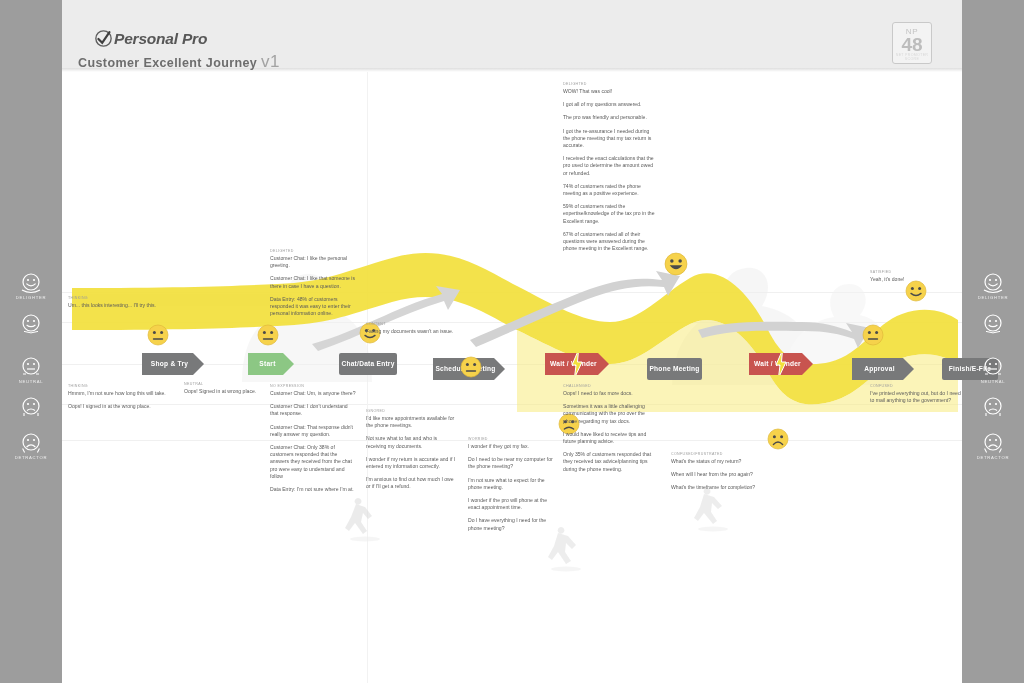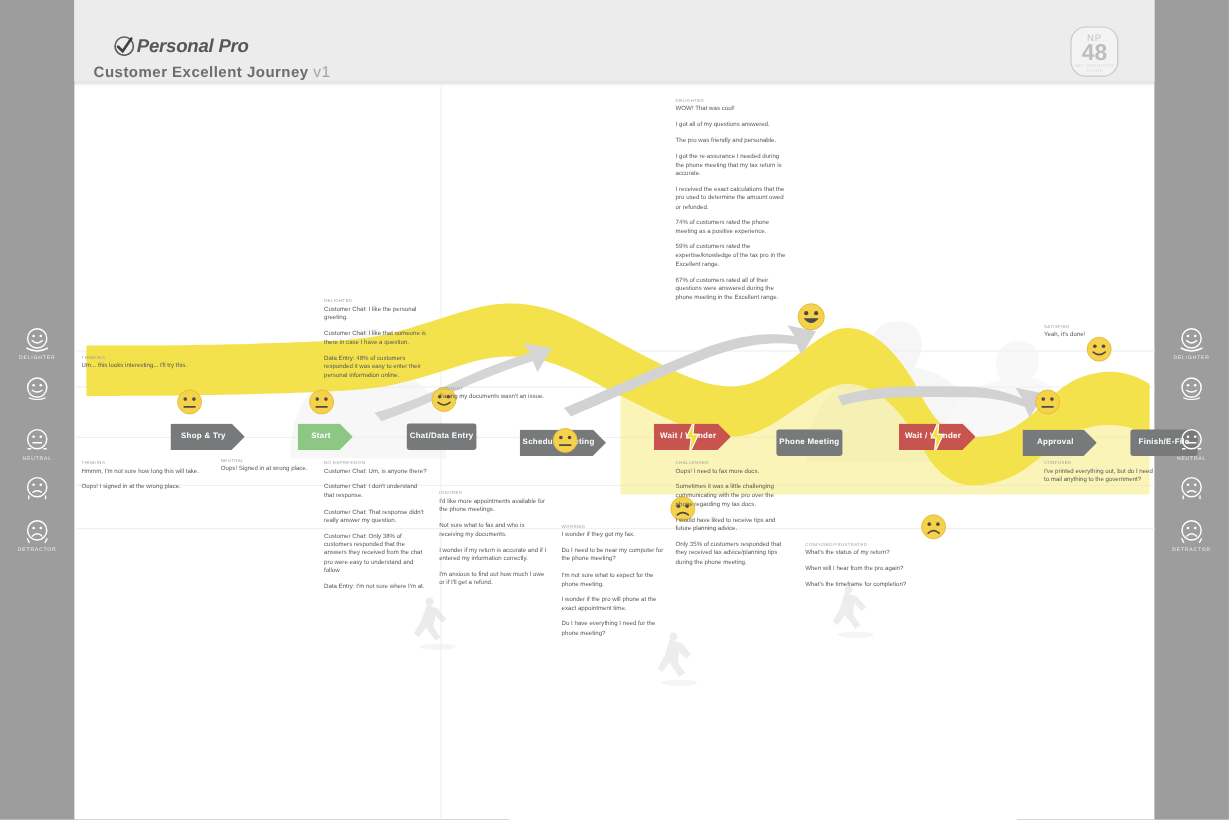--- a/index.html
+++ b/index.html
@@ -25,26 +25,26 @@
   .logo-wrap { position:absolute; left:33px; top:30px; display:flex; align-items:flex-start; }
   .logo-check { width:17px; height:17px; margin-right:2px; }
   .logo-text {
     font-size:15.5px; font-weight:bold; font-style:italic;
     color:#575757; letter-spacing:-.2px;
   }
   .subtitle {
     position:absolute; left:16px; top:52px;
     font-size:12.5px; font-weight:bold; color:#6d6d6d; letter-spacing:.4px;
   }
-  .subtitle .ver { font-weight:normal; color:#a3a3a3; font-size:13px; }
+  .subtitle .ver { font-weight:normal; color:#a3a3a3; font-size:17px; }
 
   
   #nps {
     position:absolute; left:830px; top:22px; width:40px; height:42px;
-    border:1.5px solid #c9c9c9; border-radius:13px; background:#f3f3f3;
+    border:1.5px solid #c9c9c9; border-radius:3px; background:#f3f3f3;
     text-align:center; color:#c3c3c3;
   }
   #nps .np { font-size:8px; letter-spacing:.6px; margin-top:4px; }
   #nps .num { font-size:19px; font-weight:bold; line-height:17px; color:#bdbdbd; }
   #nps .nps-label { font-size:3.6px; letter-spacing:.3px; color:#d8d8d8; }
 
   
   .rail { position:absolute; top:0; width:62px; height:683px; background:#9d9d9d; }
   .rail.left { left:0; }
   .rail.right { left:962px; width:62px; }

